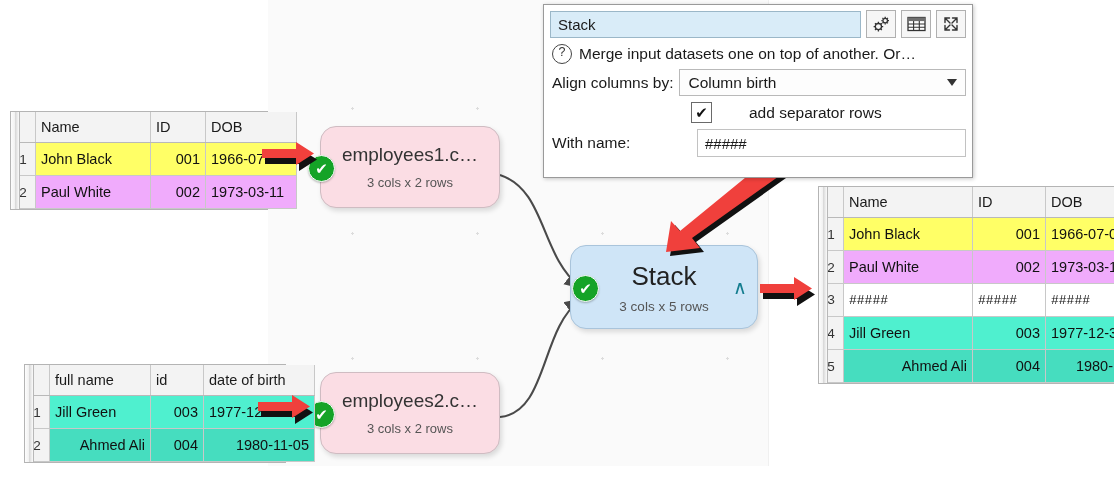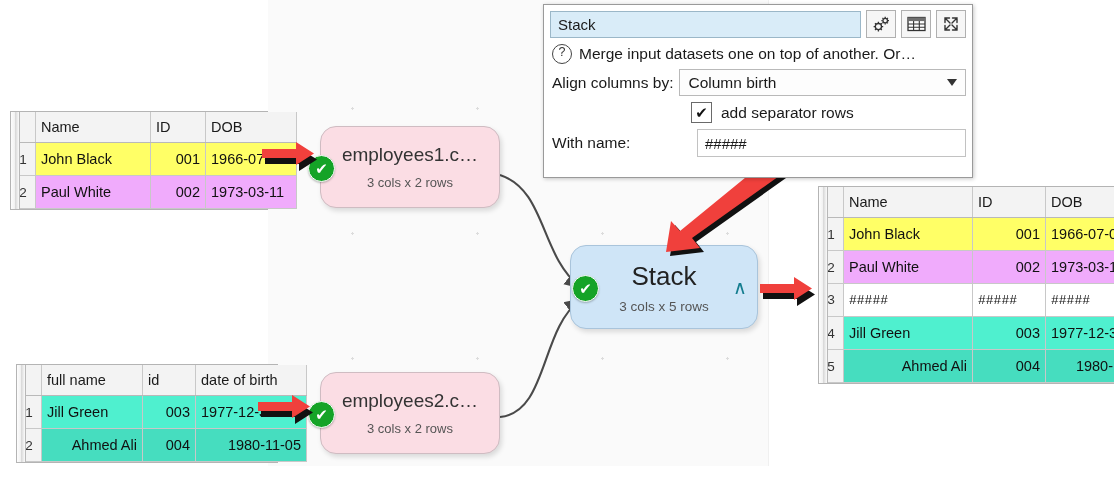--- a/index.html
+++ b/index.html
@@ -75,21 +75,21 @@
   
   #table-in-1 { left: 10px; top: 111px; width: 258px; }
   #table-in-1 table { width: 248px; }
   #table-in-1 .c-name { width: 104px; }
   #table-in-1 .c-id   { width: 44px; }
   #table-in-1 .c-dob  { width: 80px; }
   .row-y1 td:not(.rownum) { background: #ffff66; }
   .row-y2 td:not(.rownum) { background: #f0abfc; }
 
   
-  #table-in-2 { left: 16px; top: 364px; width: 262px; }
+  #table-in-2 { left: 24px; top: 364px; width: 262px; }
   #table-in-2 table { width: 252px; }
   #table-in-2 .c-name { width: 90px; }
   #table-in-2 .c-id   { width: 42px; }
   #table-in-2 .c-dob  { width: 100px; }
   .row-t1 td:not(.rownum) { background: #4ff0cf; }
   .row-t2 td:not(.rownum) { background: #46ddbf; text-align: right; }
 
   
   #table-out { left: 818px; top: 186px; width: 296px; }
   #table-out table { width: 286px; }
@@ -214,21 +214,21 @@
   }
   .caret { width: 0; height: 0; border-left: 5.5px solid transparent; border-right: 5.5px solid transparent; border-top: 7px solid #333; }
 
   .chk-row { padding: 4px 6px 3px 8px; display: flex; align-items: center; gap: 9px; padding-left: 147px; }
   .chkbox {
     width: 19px; height: 19px;
     border: 1.3px solid #6a6a6a; background: #fff;
     display: flex; align-items: center; justify-content: center;
     font-size: 15px; color: #111; line-height: 1;
   }
-  .chk-lbl { font-size: 15.5px; }
+  .chk-lbl { font-size: 15.5px; margin-left: 28px; }
 
   .val-row { padding: 3px 6px 4px 8px; display: flex; align-items: center; gap: 6px; }
   .val-row .lbl { font-size: 15.5px; white-space: nowrap; width: 139px; }
   #value-field {
     flex: 1; height: 28px;
     border: 1px solid #c2c2c2; background: #fff;
     display: flex; align-items: center; padding: 0 7px;
     font-size: 15px;
     box-sizing: border-box;
     font-family: "Liberation Sans", sans-serif;

